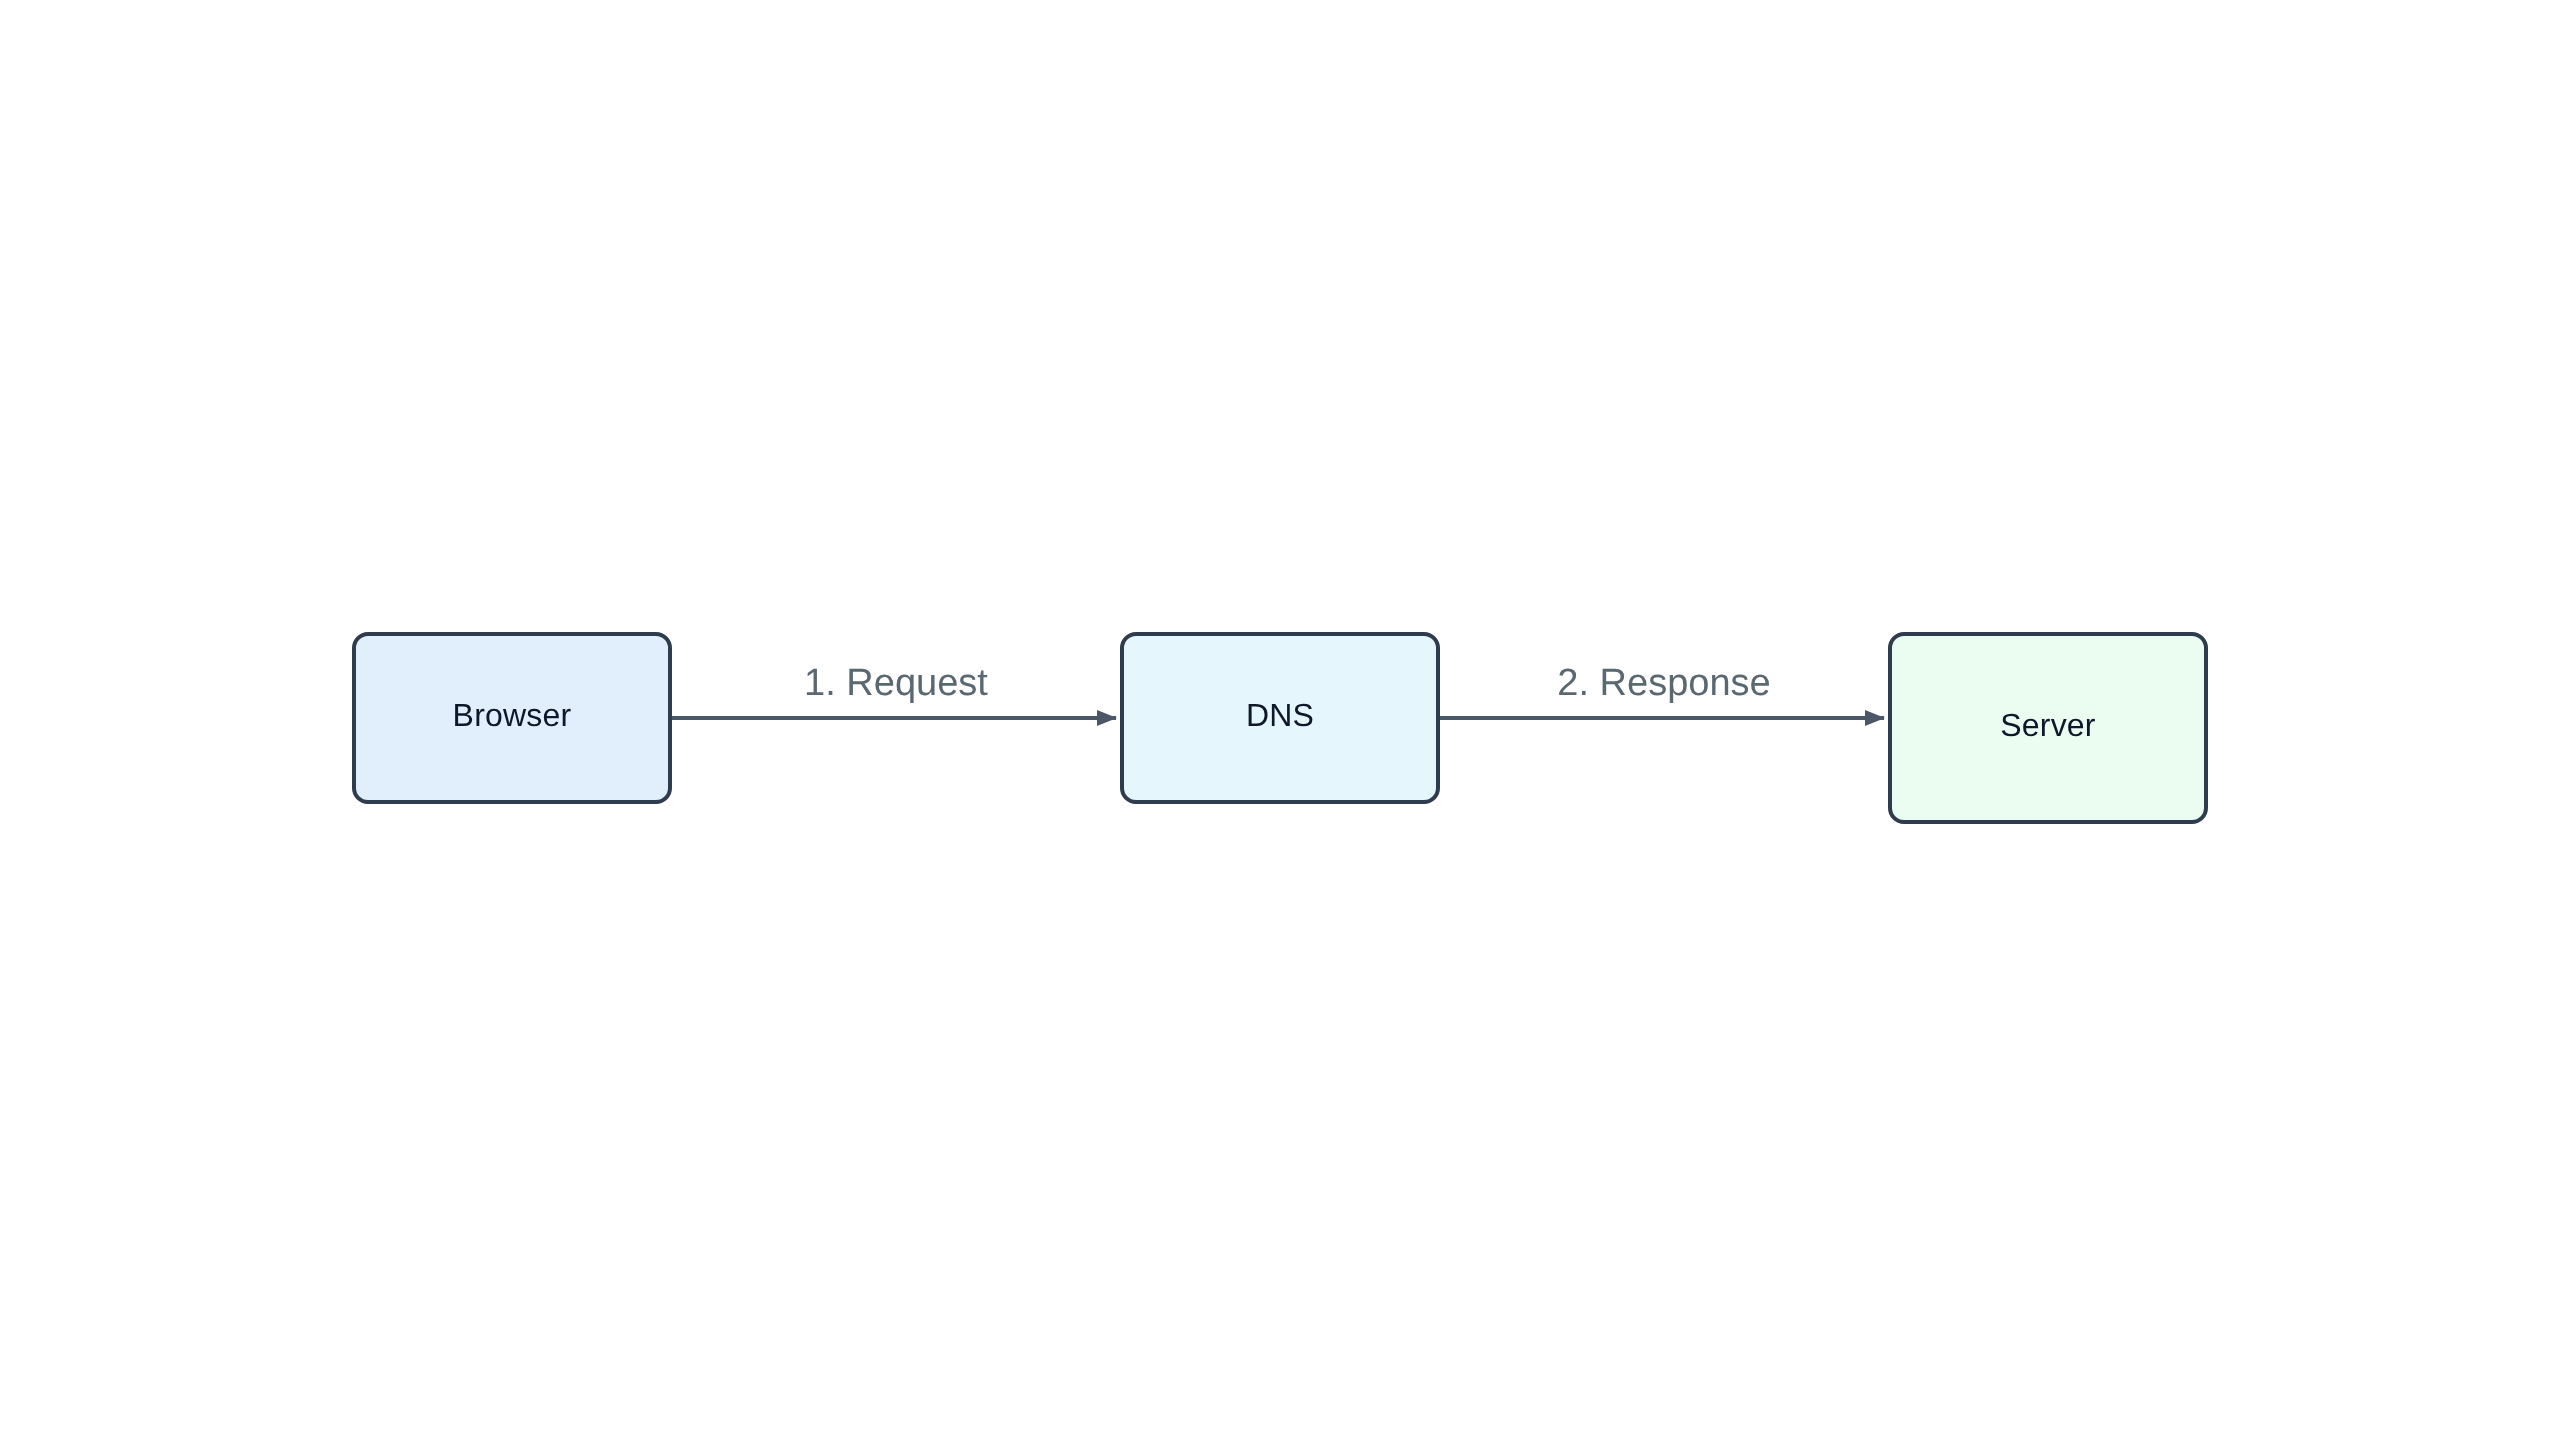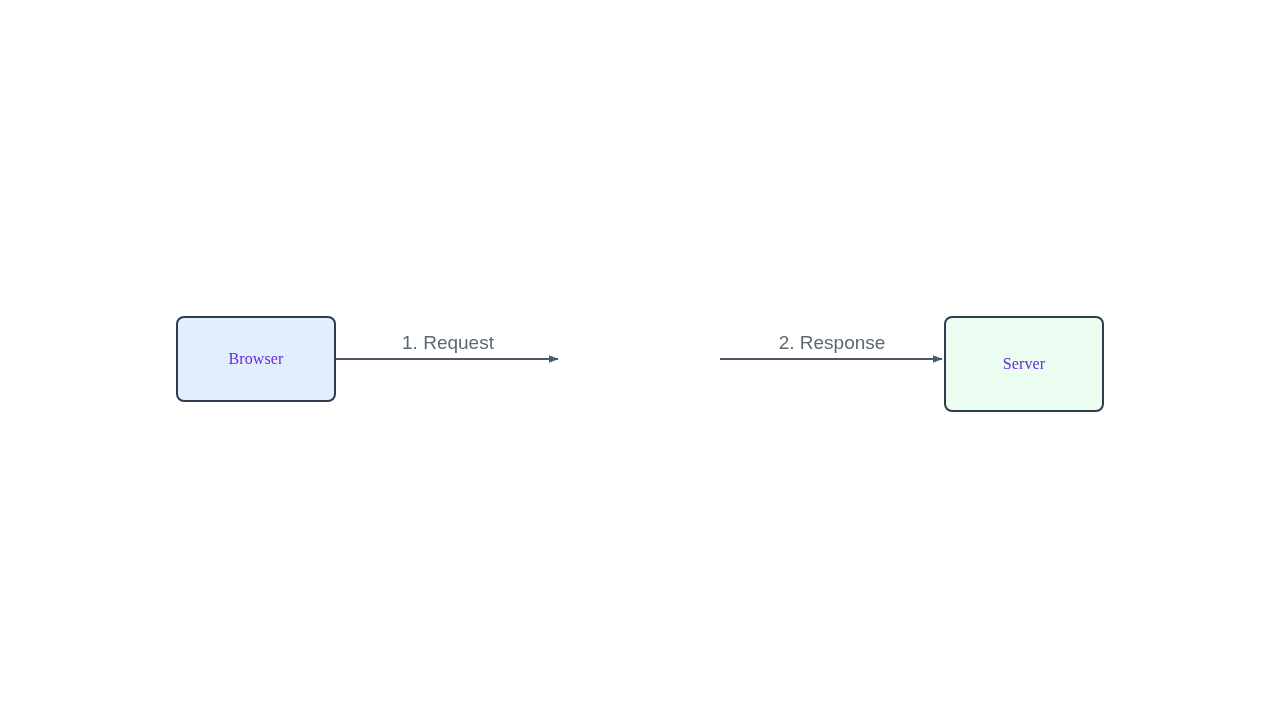--- a/index.html
+++ b/index.html
@@ -23,24 +23,23 @@
     box-sizing: border-box;
     display: flex;
     align-items: center;
     justify-content: center;
     border: 2px solid #2e3c4e;
     border-radius: 8px;
   }
   .flow-node .node-label {
     font-size: 16px;
     line-height: 1;
-    color: #6d28d9;
+    color: #0f172a;
     letter-spacing: 0.1px;
     white-space: nowrap;
-    font-family: Liberation Serif, serif;
   }
   #node-browser {
     left: 176px;
     top: 316px;
     width: 160px;
     height: 86px;
     background: #e1effd;
   }
   #node-dns {
     left: 560px;
@@ -99,20 +98,23 @@
     </g>
     <g>
       <line x1="720" y1="359" x2="942" y2="359" stroke="#4a5868" stroke-width="2" marker-end="url(#arrowhead-filled)"></line>
     </g>
   </svg>
 
   <div class="flow-node" id="node-browser">
     <span class="node-label">Browser</span>
   </div>
 
+  <div class="flow-node" id="node-dns">
+    <span class="node-label">DNS</span>
+  </div>
 
   <div class="flow-node" id="node-server">
     <span class="node-label">Server</span>
   </div>
 
   <div class="edge-label" id="edge-label-request">1. Request</div>
 
   <div class="edge-label" id="edge-label-response">2. Response</div>
 
 </div>

